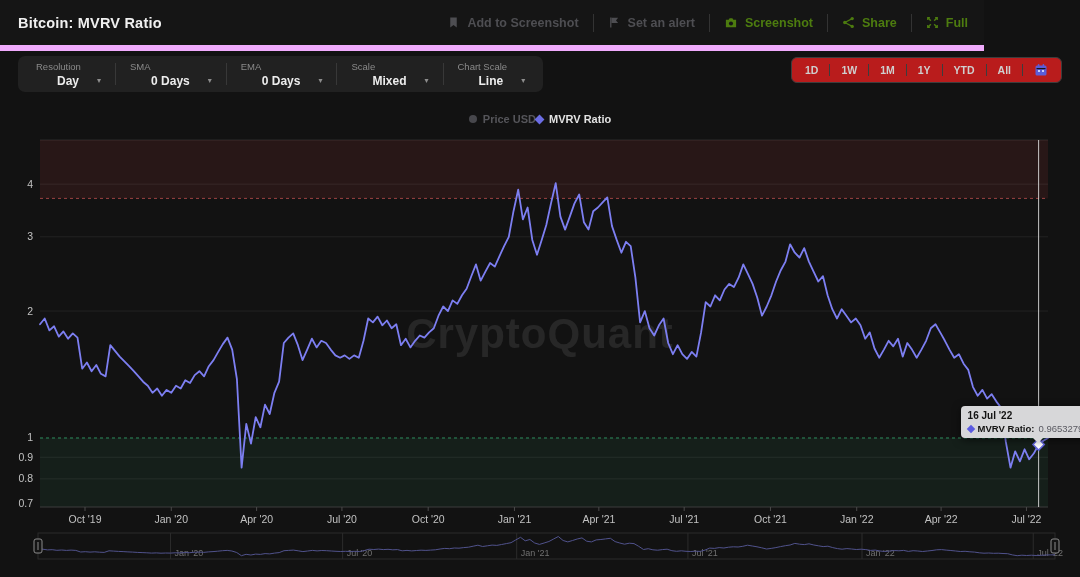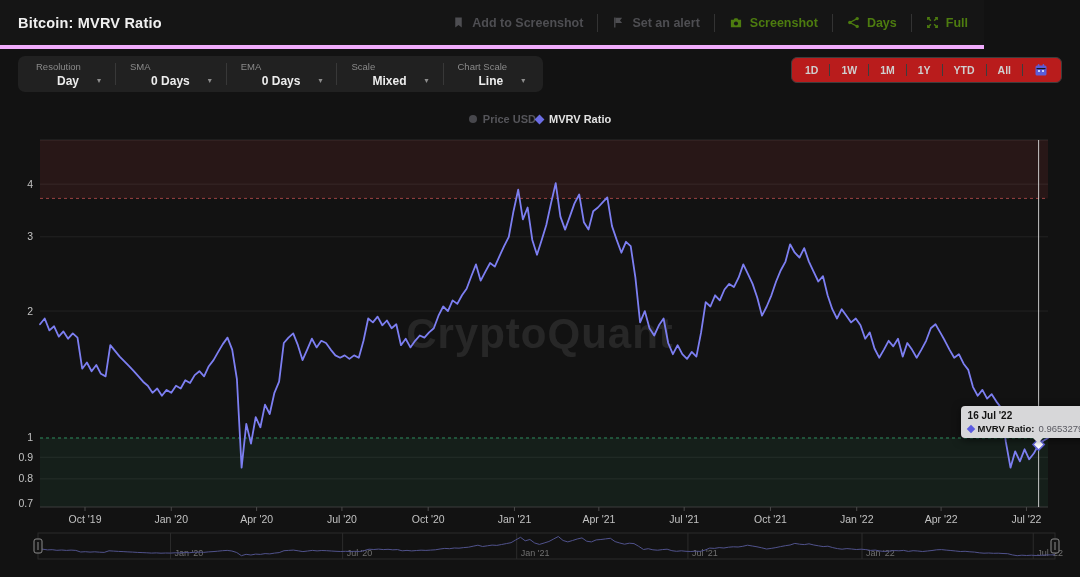--- a/index.html
+++ b/index.html
@@ -1,18 +1,18 @@
 <!DOCTYPE html>
 <html><head>
 <meta charset="utf-8">
 <style>
   html,body{margin:0;padding:0;background:#121212;width:1080px;height:577px;overflow:hidden;
     font-family:"Liberation Sans",sans-serif;-webkit-font-smoothing:antialiased;position:relative;}
   
-  #header{position:absolute;left:0;top:0;width:984px;height:45px;background:#151515;border-bottom:4px solid #f0abfc;display:flex;align-items:center;}
+  #header{position:absolute;left:0;top:0;width:984px;height:45px;background:#151515;border-bottom:6px solid #f0abfc;display:flex;align-items:center;}
   #page-title{margin-left:18px;font-size:14.5px;font-weight:700;color:#f0f0f0;letter-spacing:.2px;}
   #header-actions{margin-left:auto;margin-right:16px;display:flex;align-items:center;gap:14px;}
   .h-action{display:flex;align-items:center;gap:7px;font-size:12.5px;font-weight:700;color:#4d7c0f;cursor:pointer;white-space:nowrap;}
   .h-action.disabled{color:#4e4e52;}
   .h-action svg{display:block;}
   .h-divider{width:1px;height:18px;background:#333;}
   
   #toolbar{position:absolute;left:18px;top:56px;height:36px;background:#212121;border-radius:7px;display:flex;align-items:center;padding:0 4px;}
   .tb-group{display:flex;flex-direction:column;justify-content:center;padding:0 14px;cursor:pointer;}
   .tb-label{font-size:9.5px;color:#8a8a8a;margin-bottom:2px;}
@@ -78,21 +78,21 @@
       <span class="h-divider"></span>
       <span class="h-action">
         <span>
           <svg width="13" height="13" viewBox="0 0 14 14">
             <circle cx="3" cy="7" r="1.8" fill="currentColor"></circle>
             <circle cx="11" cy="2.8" r="1.8" fill="currentColor"></circle>
             <circle cx="11" cy="11.2" r="1.8" fill="currentColor"></circle>
             <path d="M3 7l8-4.2M3 7l8 4.2" stroke="currentColor" stroke-width="1.3"></path>
           </svg>
         </span>
-        <span>Days</span>
+        <span>Share</span>
       </span>
       <span class="h-divider"></span>
       <span class="h-action">
         <span>
           <svg width="13" height="13" viewBox="0 0 14 14">
             <g stroke="currentColor" stroke-width="1.5">
               <path d="M2 2l3.2 3.2M12 2L8.8 5.2M2 12l3.2-3.2M12 12L8.8 8.8"></path>
             </g>
             <g fill="currentColor">
               <path d="M1 1h4L1 5zM13 1H9l4 4zM1 13h4L1 9zM13 13H9l4-4z" opacity="0"></path>

